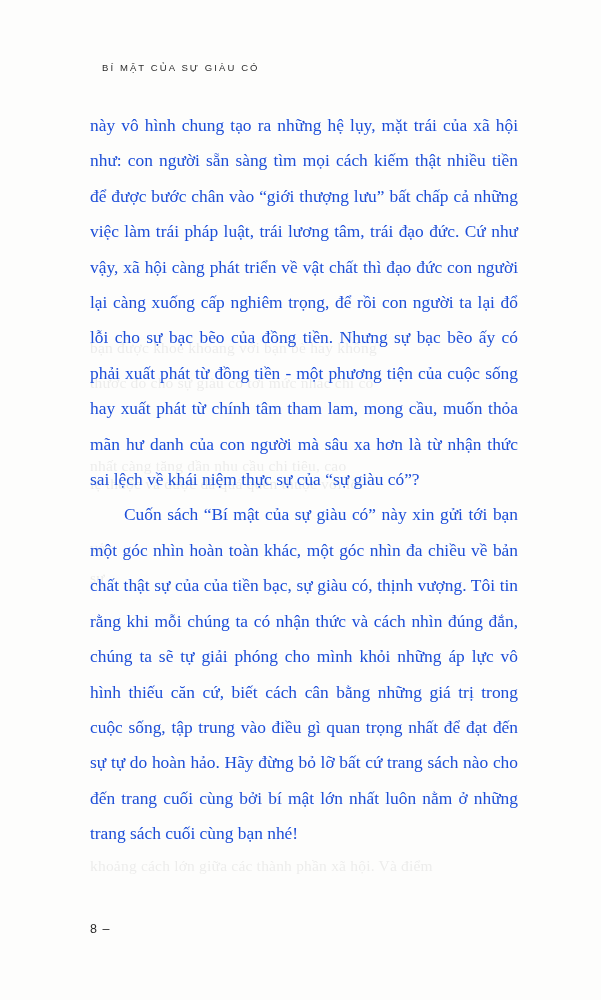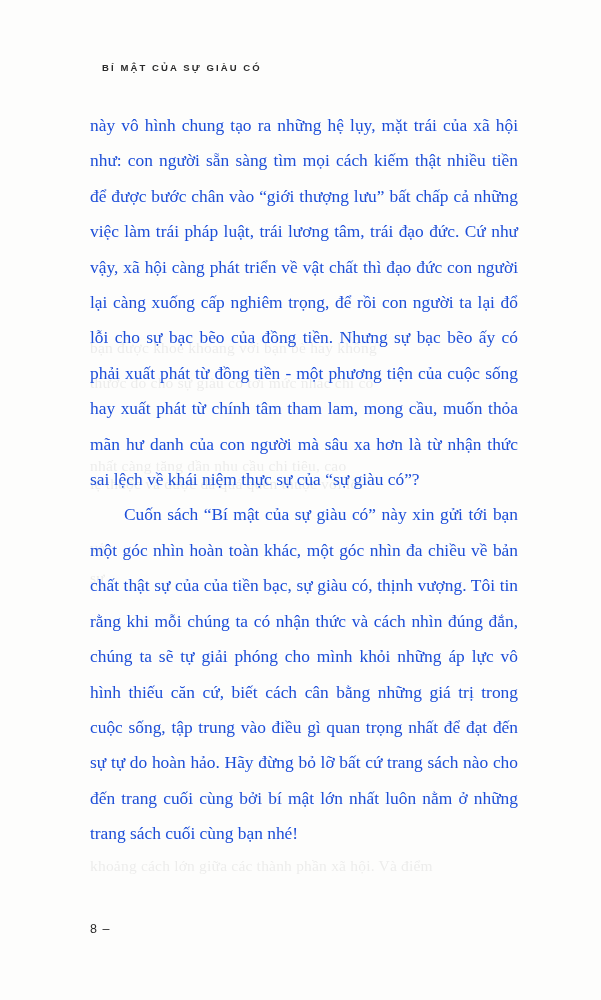--- a/index.html
+++ b/index.html
@@ -44,21 +44,21 @@
     white-space: nowrap;
   }
   .running-head {
     position: absolute;
     left: 90px;
     top: 62px;
     font-family: "Liberation Sans", sans-serif;
     font-size: 9.5px;
     letter-spacing: 2.1px;
     color: #2b2b2b;
-    font-weight: 700;
+    font-weight: 400;
     padding-left: 12px;
   }
   .body-text {
     position: absolute;
     left: 90px;
     top: 108px;
     width: 428px;
     font-size: 17.4px;
     line-height: 35.4px;
     text-align: justify;

